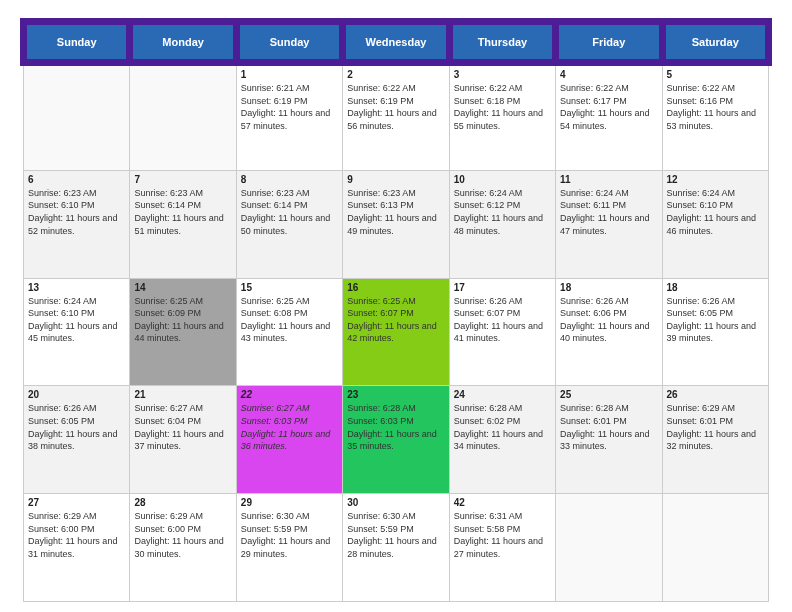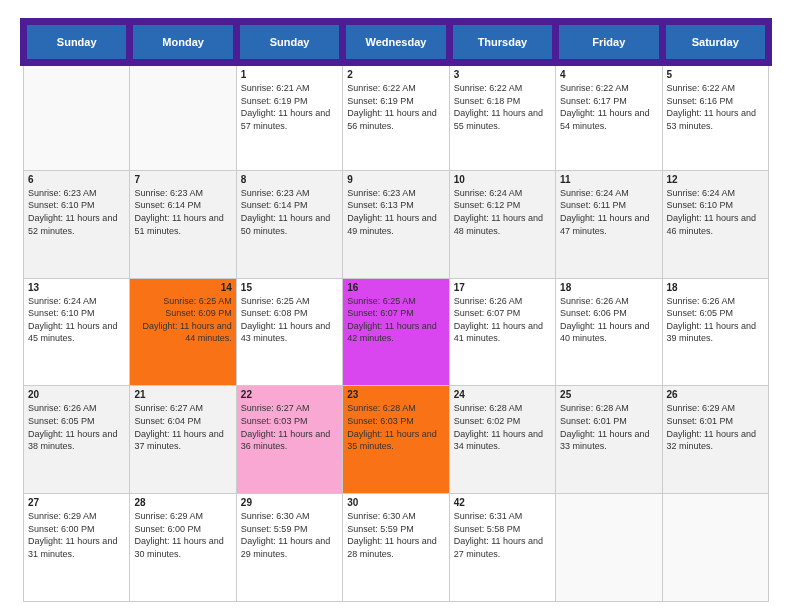--- a/index.html
+++ b/index.html
@@ -160,29 +160,29 @@
           <td style="background: rgb(242, 242, 242);">
             <span class="day-num">12</span>
             <div class="day-info"><span>Sunrise: 6:24 AM</span><br><span>Sunset: 6:10 PM</span><br><span>Daylight: 11 hours and 46 minutes.</span></div>
           </td>
         </tr>
         <tr>
           <td style="background: rgb(255, 255, 255);">
             <span class="day-num">13</span>
             <div class="day-info"><span>Sunrise: 6:24 AM</span><br><span>Sunset: 6:10 PM</span><br><span>Daylight: 11 hours and 45 minutes.</span></div>
           </td>
-          <td style="background: #f97316; text-align: right;">
+          <td style="background: #a3a3a3;">
             <span class="day-num">14</span>
             <div class="day-info"><span>Sunrise: 6:25 AM</span><br><span>Sunset: 6:09 PM</span><br><span>Daylight: 11 hours and 44 minutes.</span></div>
           </td>
           <td style="background: rgb(255, 255, 255);">
             <span class="day-num">15</span>
             <div class="day-info"><span>Sunrise: 6:25 AM</span><br><span>Sunset: 6:08 PM</span><br><span>Daylight: 11 hours and 43 minutes.</span></div>
           </td>
-          <td style="background: #d946ef;">
+          <td style="background: #84cc16;">
             <span class="day-num">16</span>
             <div class="day-info"><span>Sunrise: 6:25 AM</span><br><span>Sunset: 6:07 PM</span><br><span>Daylight: 11 hours and 42 minutes.</span></div>
           </td>
           <td style="background: rgb(255, 255, 255);">
             <span class="day-num">17</span>
             <div class="day-info"><span>Sunrise: 6:26 AM</span><br><span>Sunset: 6:07 PM</span><br><span>Daylight: 11 hours and 41 minutes.</span></div>
           </td>
           <td style="background: rgb(255, 255, 255);">
             <span class="day-num">18</span>
             <div class="day-info"><span>Sunrise: 6:26 AM</span><br><span>Sunset: 6:06 PM</span><br><span>Daylight: 11 hours and 40 minutes.</span></div>
@@ -194,25 +194,25 @@
         </tr>
         <tr>
           <td style="background: rgb(242, 242, 242);">
             <span class="day-num">20</span>
             <div class="day-info"><span>Sunrise: 6:26 AM</span><br><span>Sunset: 6:05 PM</span><br><span>Daylight: 11 hours and 38 minutes.</span></div>
           </td>
           <td style="background: rgb(242, 242, 242);">
             <span class="day-num">21</span>
             <div class="day-info"><span>Sunrise: 6:27 AM</span><br><span>Sunset: 6:04 PM</span><br><span>Daylight: 11 hours and 37 minutes.</span></div>
           </td>
-          <td style="background: #f9a8d4;">
+          <td style="background: #d946ef; font-style: italic;">
             <span class="day-num">22</span>
             <div class="day-info"><span>Sunrise: 6:27 AM</span><br><span>Sunset: 6:03 PM</span><br><span>Daylight: 11 hours and 36 minutes.</span></div>
           </td>
-          <td style="background: #f97316;">
+          <td style="background: #22c55e;">
             <span class="day-num">23</span>
             <div class="day-info"><span>Sunrise: 6:28 AM</span><br><span>Sunset: 6:03 PM</span><br><span>Daylight: 11 hours and 35 minutes.</span></div>
           </td>
           <td style="background: rgb(242, 242, 242);">
             <span class="day-num">24</span>
             <div class="day-info"><span>Sunrise: 6:28 AM</span><br><span>Sunset: 6:02 PM</span><br><span>Daylight: 11 hours and 34 minutes.</span></div>
           </td>
           <td style="background: rgb(242, 242, 242);">
             <span class="day-num">25</span>
             <div class="day-info"><span>Sunrise: 6:28 AM</span><br><span>Sunset: 6:01 PM</span><br><span>Daylight: 11 hours and 33 minutes.</span></div>

